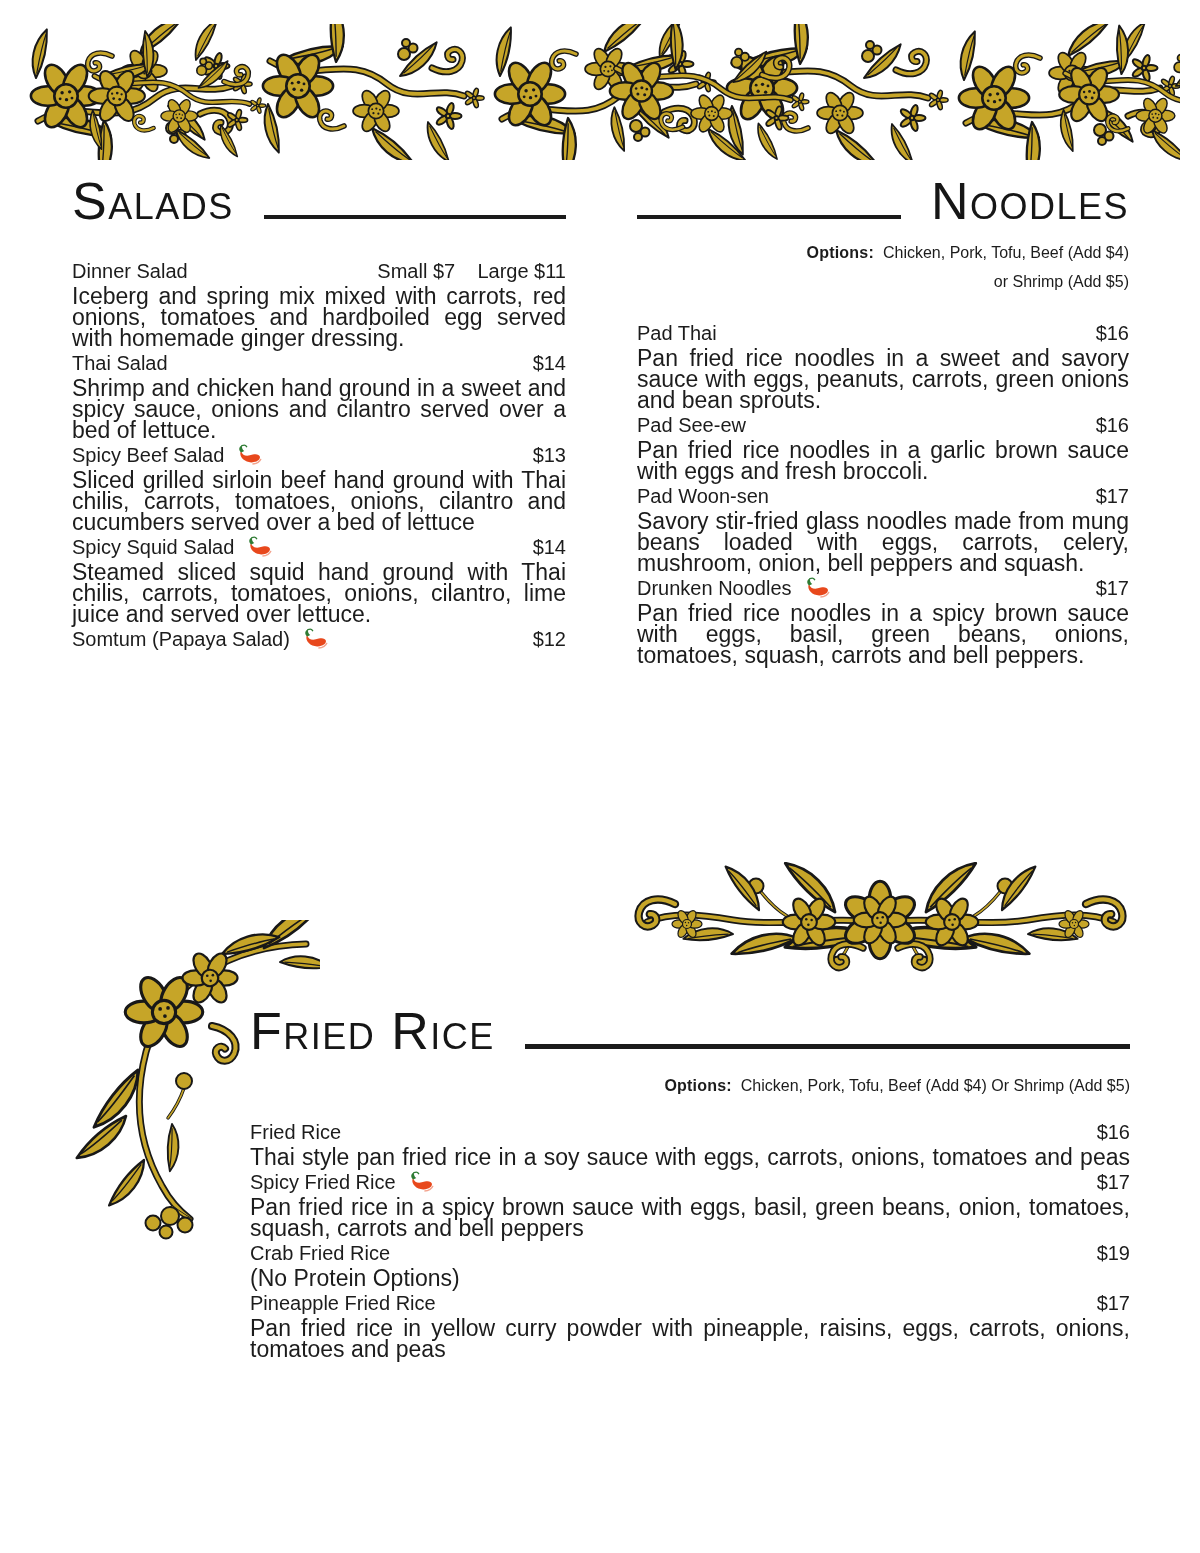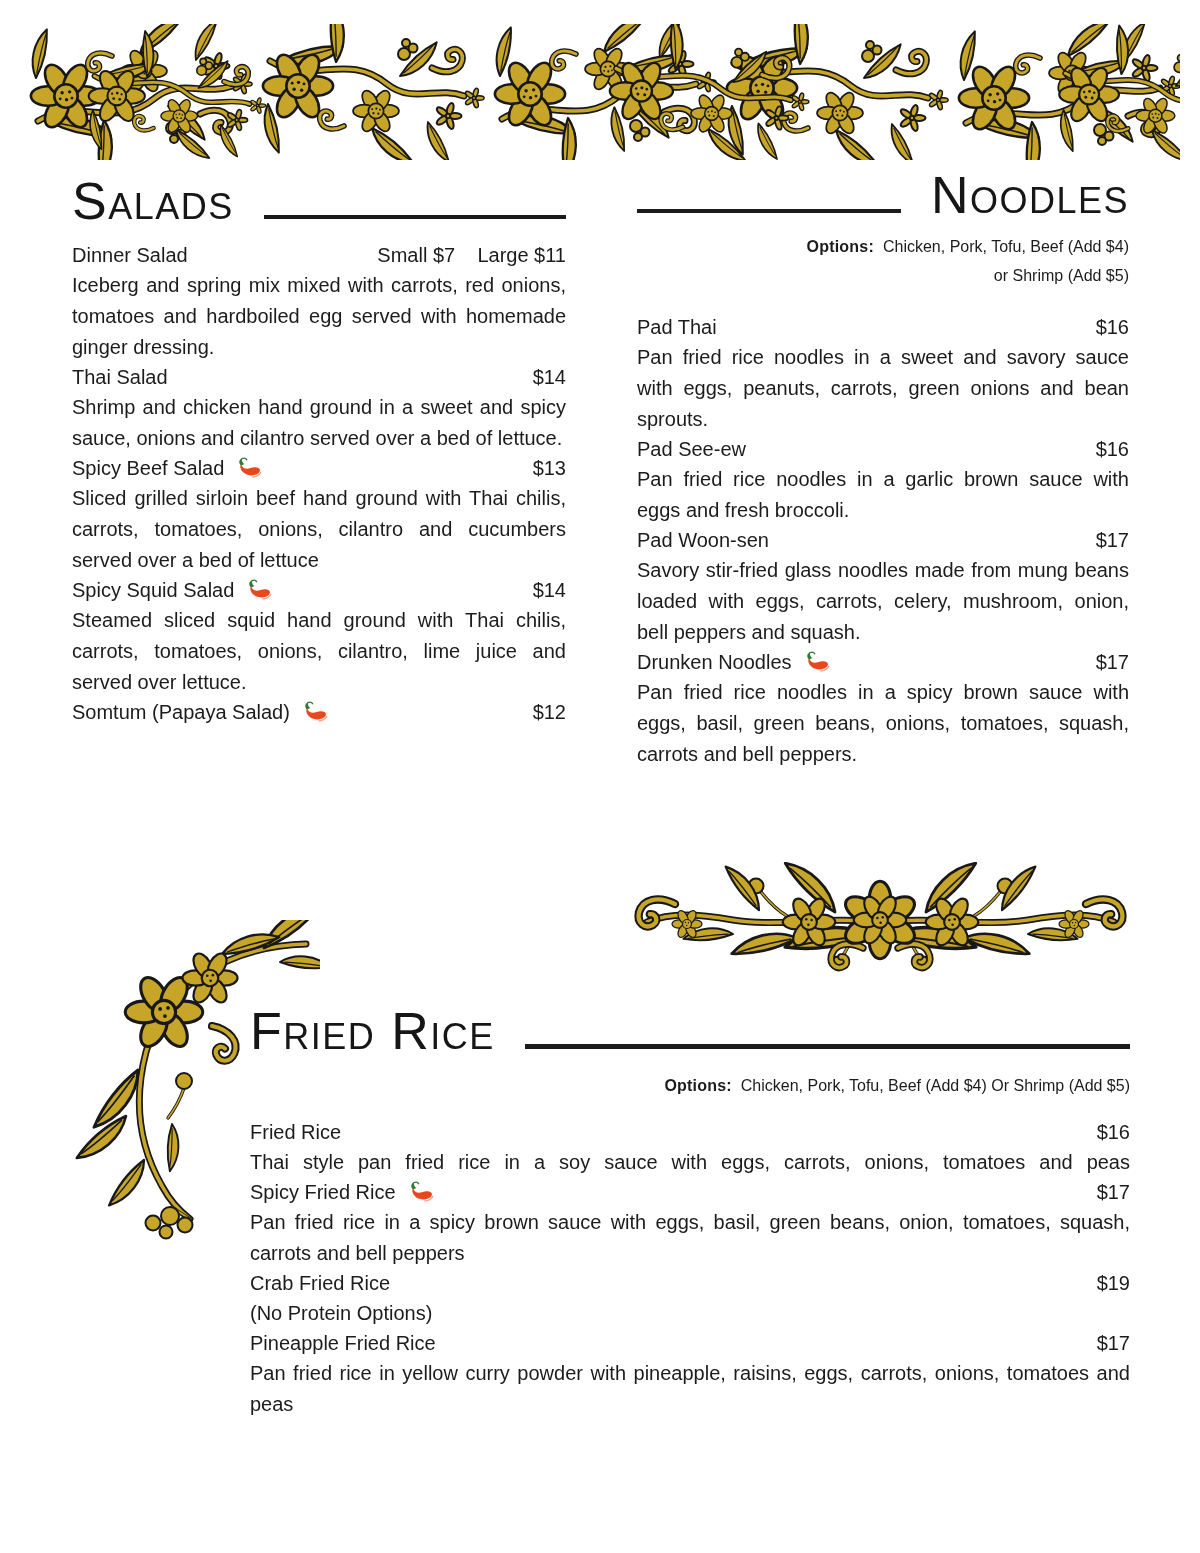--- a/index.html
+++ b/index.html
@@ -19,45 +19,45 @@
   .gsh{fill:var(--gold);stroke:#181818;stroke-width:2;stroke-linejoin:round}
   .vb{fill:none;stroke:#181818;stroke-width:7;stroke-linecap:round}
   .vg{fill:none;stroke:var(--gold);stroke-width:3.6;stroke-linecap:round}
   .sb{fill:none;stroke:#181818;stroke-width:3.4;stroke-linecap:round}
   .sg{fill:none;stroke:var(--gold);stroke-width:1.6;stroke-linecap:round}
   .lv{fill:none;stroke:#181818;stroke-width:1.2}
   .dotk{fill:#181818;stroke:none}
 
   .col{position:absolute}
   #col-salads{left:72px;top:175px;width:494px}
-  #col-noodles{left:637px;top:169px;width:492px}
+  #col-noodles{left:637px;top:175px;width:492px}
   #sec-friedrice{left:250px;top:1005px;width:880px}
 
   .header-row{display:flex;align-items:flex-end;gap:30px}
   .section-title{
     font-variant:small-caps;font-weight:300;font-size:52px;line-height:1;
     letter-spacing:1.5px;color:#161616;white-space:nowrap;
   }
   .rule{flex:1;height:4px;background:#1b1b1b;margin-bottom:8px}
   #sec-friedrice .rule{height:5px}
 
   .options{font-size:16px;line-height:29px;text-align:right;margin-top:11px}
   .options .opt-label{font-weight:700;margin-right:9px;letter-spacing:.2px}
   #sec-friedrice .options{margin-top:14px}
 
   .item{}
-  .items > .item:first-child{margin-top:14px}
+  .items > .item:first-child{margin-top:30px}
   #noodles-items > .item:first-child{margin-top:23px}
   #friedrice-items > .item:first-child{margin-top:18px}
 
   .item-head{display:flex;justify-content:space-between;align-items:center;
     font-size:20px;line-height:29px}
   .item-name{display:flex;align-items:center;gap:9px;white-space:nowrap}
   .item-price{white-space:pre;text-align:left}
-  .desc{font-size:20px;line-height:31px;text-align:justify}
+  .desc{font-size:23px;line-height:21px;text-align:justify}
   .force-justify{text-align:justify;text-align-last:justify}
   .chili{width:30px;height:23px;flex:0 0 auto}
 
   #top-border{left:20px;top:24px;width:1160px;height:136px}
   #divider-orn{left:628px;top:862px;width:505px;height:122px}
   #corner-orn{left:52px;top:920px;width:268px;height:335px}
 </style>
 </head>
 <body>
 

